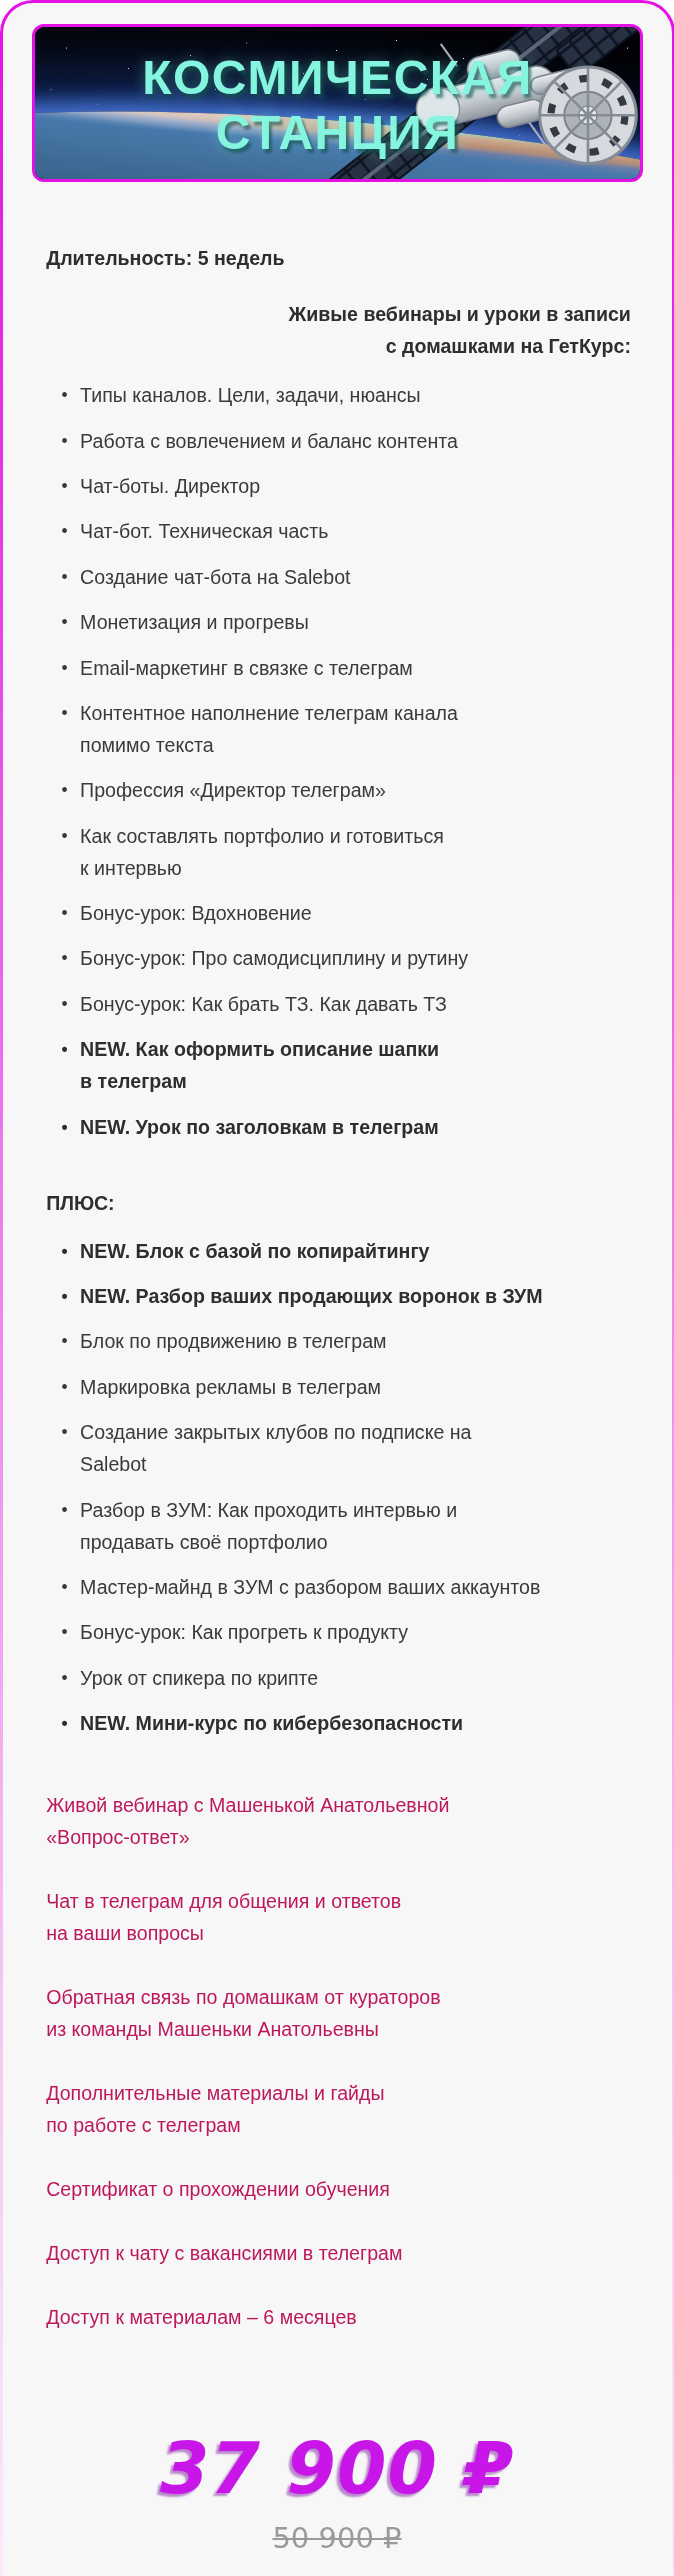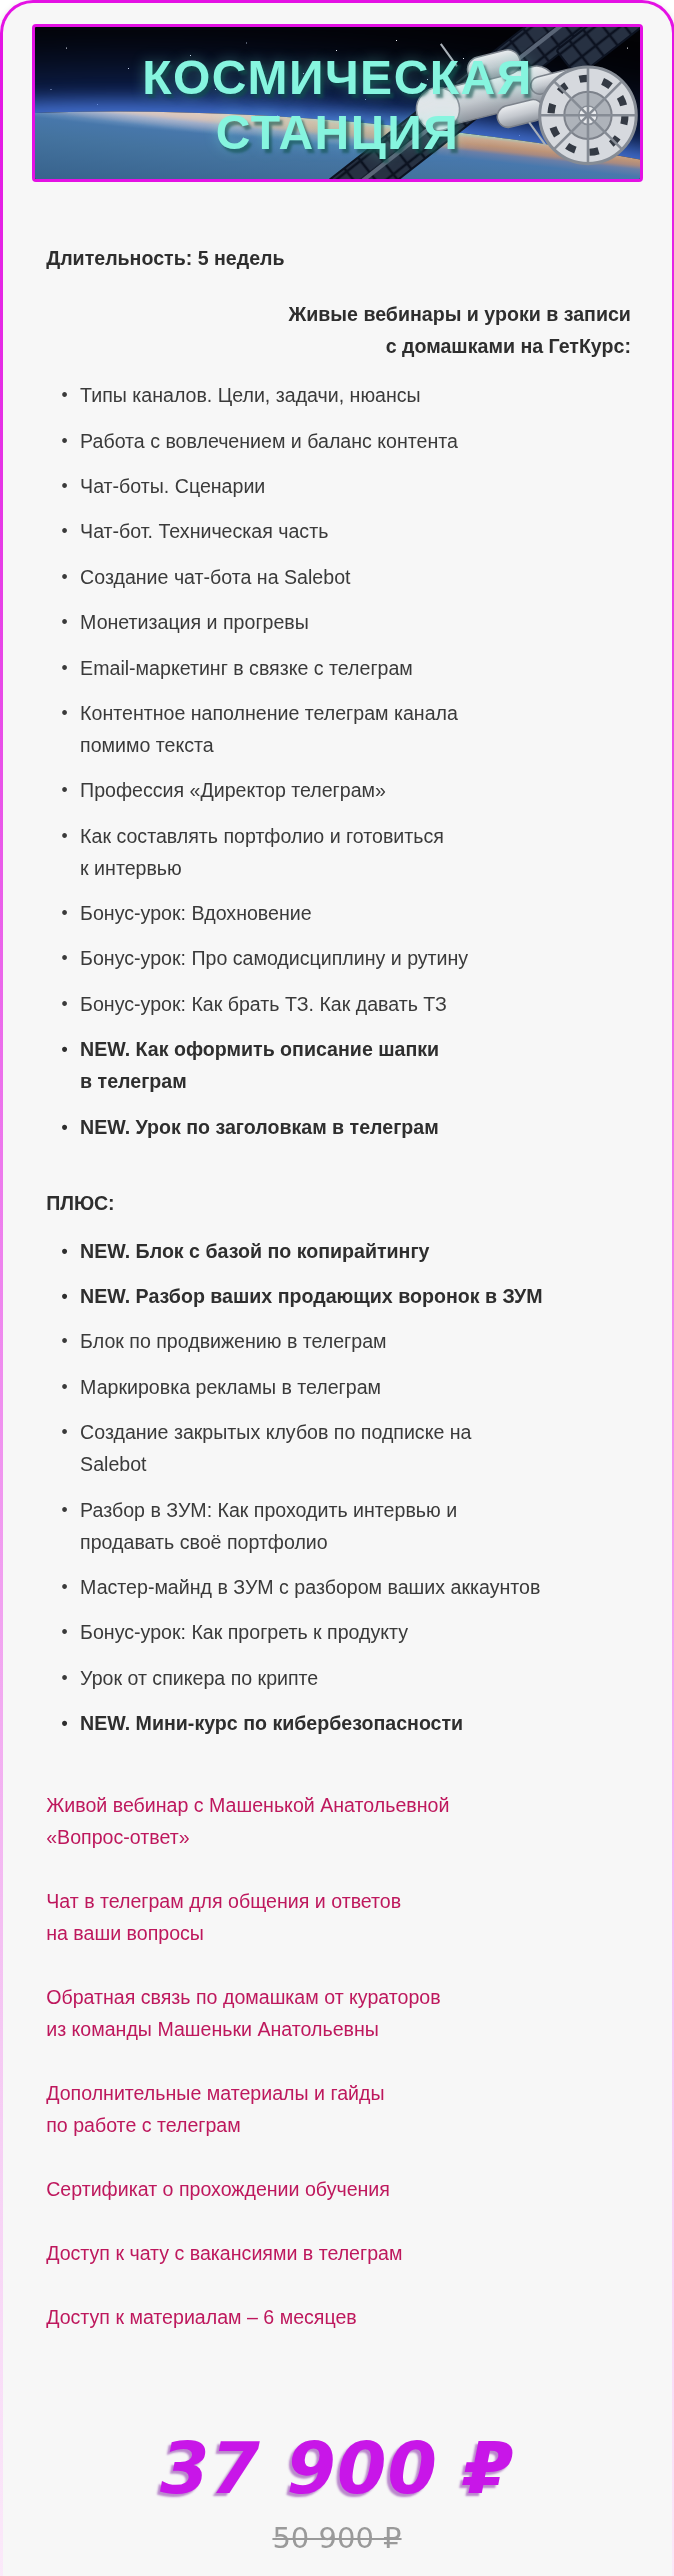--- a/index.html
+++ b/index.html
@@ -26,21 +26,21 @@
     overflow: hidden;
     display: flex;
     flex-direction: column;
   }
   
   .banner {
     position: relative;
     height: 152px;
     margin: 20.6px 29px 0 29px;
     border: 3.1px solid #e411e4;
-    border-radius: 4px;
+    border-radius: 12px;
     background: #030306;
     overflow: hidden;
     flex: none;
   }
   .stars {
     position: absolute;
     width: 1px; height: 1px;
     background: transparent;
     box-shadow:
       31px 20.6px #fff, 62px 77px #cfd8e0, 93px 41px #fff, 118px 98px #9fb0c0,
@@ -219,21 +219,21 @@
     </div>
 
     <div class="content">
       <p class="duration bold">Длительность: 5 недель</p>
       <p class="intro-heading bold prewrap">Живые вебинары и уроки в записи
 с домашками на ГетКурс:</p>
 
       <ul class="list">
         <li class="prewrap">Типы каналов. Цели, задачи, нюансы</li>
         <li class="prewrap">Работа с вовлечением и баланс контента</li>
-        <li class="prewrap">Чат-боты. Сценарии</li>
+        <li class="prewrap">Чат-боты. Директор</li>
         <li class="prewrap">Чат-бот. Техническая часть</li>
         <li class="prewrap">Создание чат-бота на Salebot</li>
         <li class="prewrap">Монетизация и прогревы</li>
         <li class="prewrap">Email-маркетинг в связке с телеграм</li>
         <li class="prewrap">Контентное наполнение телеграм канала
 помимо текста</li>
         <li class="prewrap">Профессия «Директор телеграм»</li>
         <li class="prewrap">Как составлять портфолио и готовиться
 к интервью</li>
         <li class="prewrap">Бонус-урок: Вдохновение</li>

